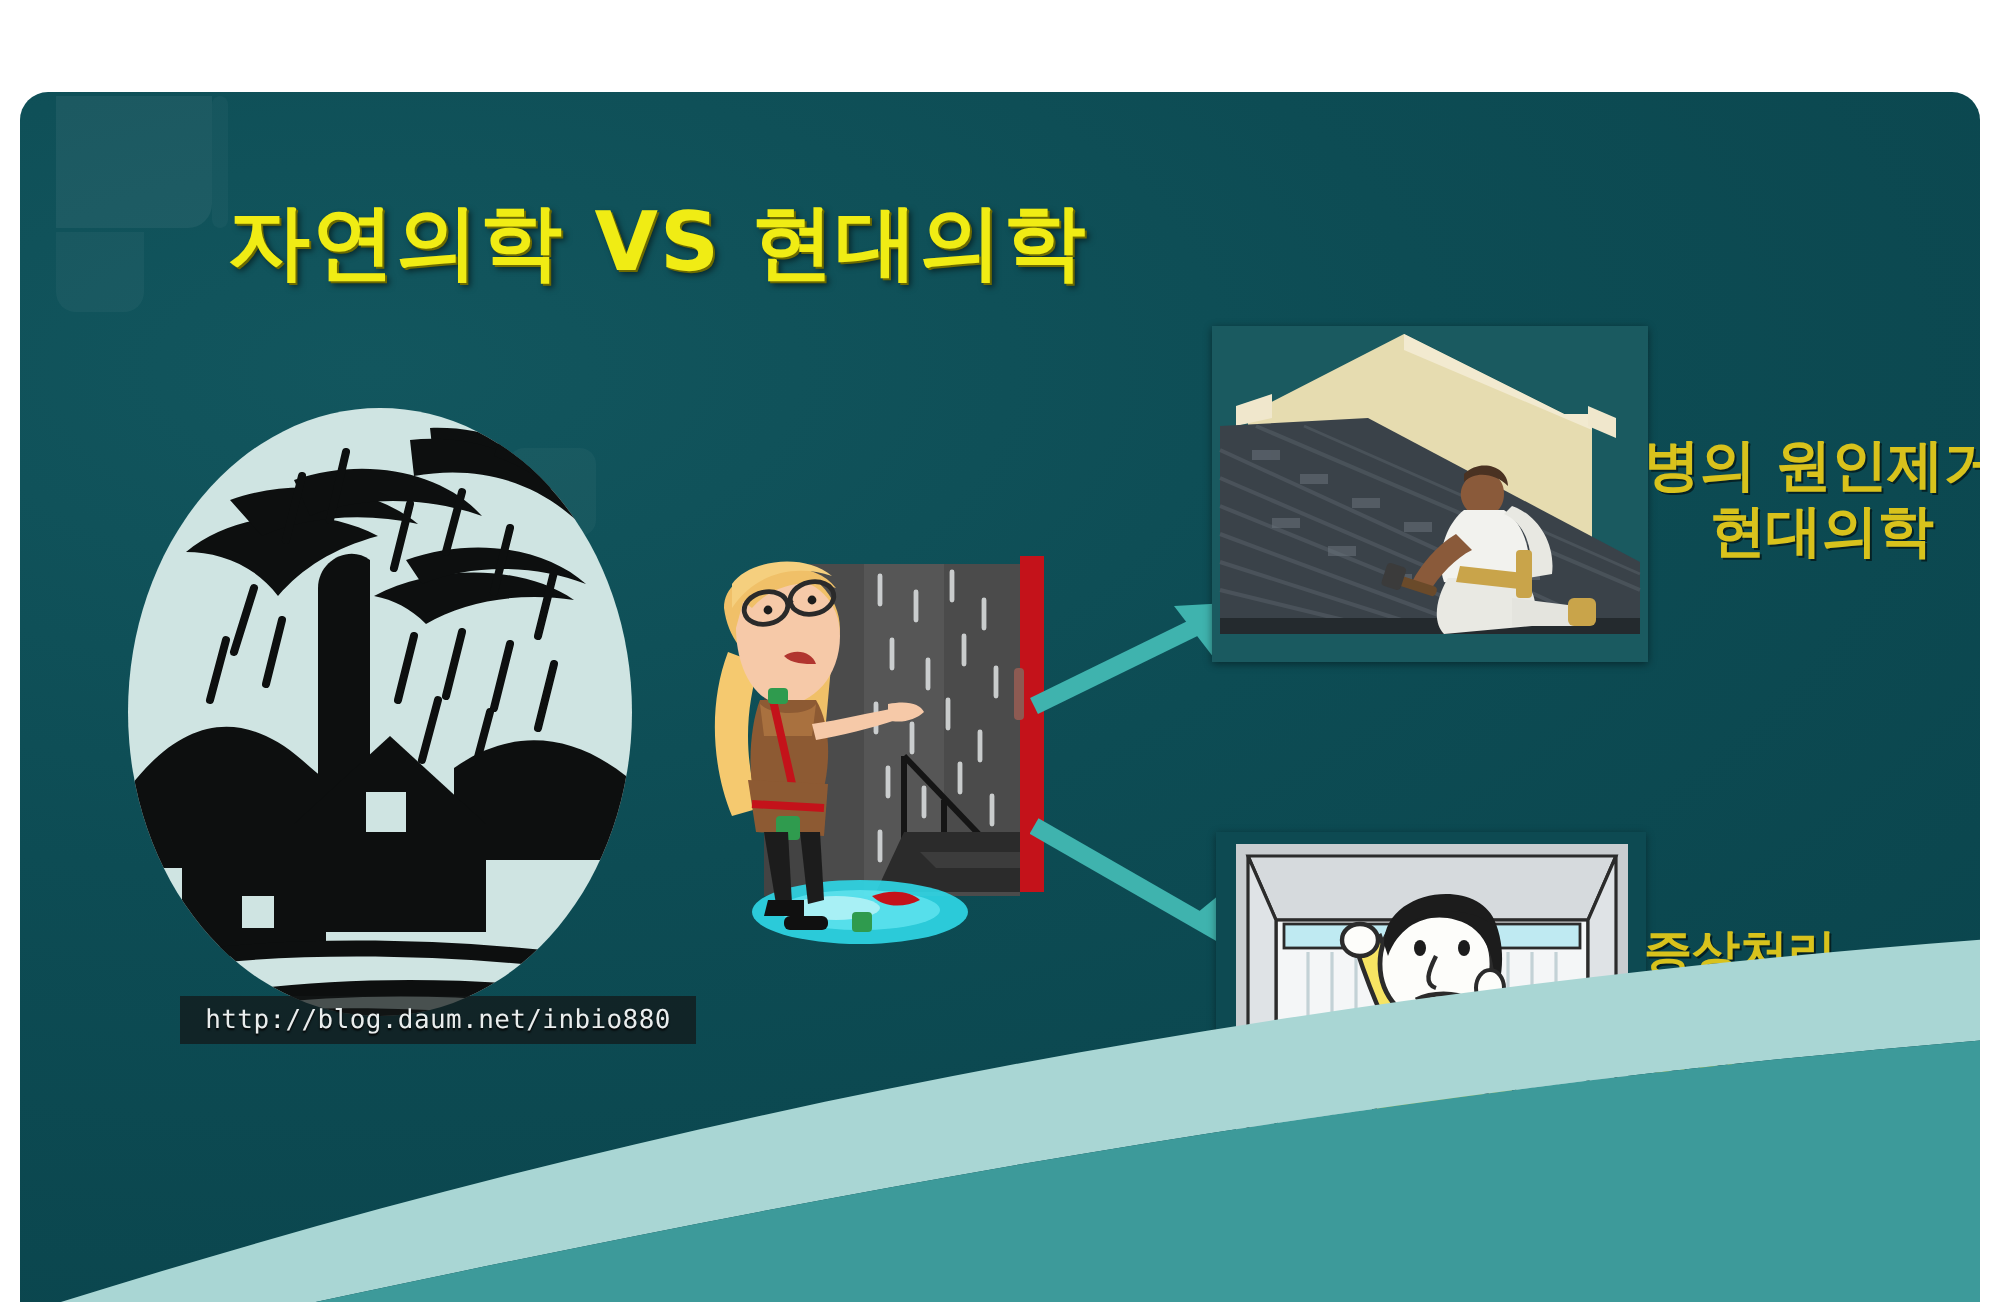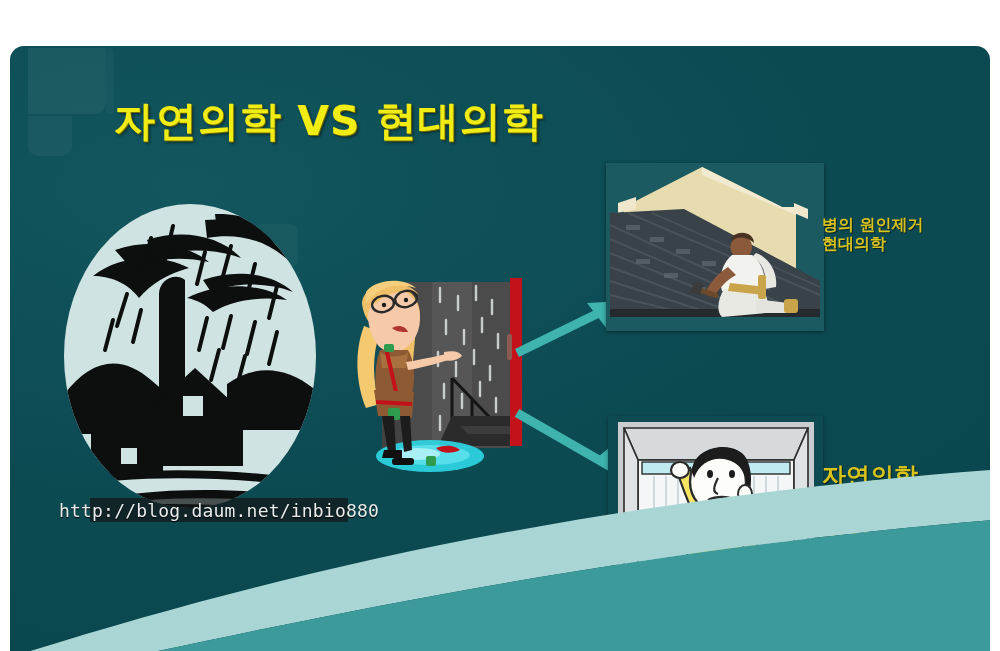--- a/index.html
+++ b/index.html
@@ -40,40 +40,40 @@
   #oval-badge{position:absolute;left:45px;top:152px;width:270px;height:320px;}
 
   
   #watermark{
     position:absolute;left:80px;top:452px;width:258px;height:24px;
     background:rgba(20,22,22,.72);
     display:flex;align-items:center;justify-content:center;
   }
   #watermark span{
     color:#e9eded;font-family:"DejaVu Sans Mono","Liberation Mono",monospace;
-    font-size:18px;letter-spacing:.2px;text-shadow:0 1px 1px #000;
+    font-size:13px;letter-spacing:.2px;text-shadow:0 1px 1px #000;
   }
 
   
   #girl-scene{position:absolute;left:330px;top:228px;width:215px;height:200px;}
 
   
   #arrows{position:absolute;left:505px;top:245px;width:135px;height:190px;}
 
   
   #roof-photo{position:absolute;left:596px;top:117px;width:218px;height:168px;
      box-shadow:0 1px 4px rgba(0,0,0,.45);}
   
   #elevator-photo{position:absolute;left:598px;top:370px;width:215px;height:210px;
      box-shadow:0 1px 4px rgba(0,0,0,.4);}
 
   
   .label-block{position:absolute;color:#d8c21c;font-weight:bold;
      text-shadow:1px 1px 0 rgba(0,0,0,.55);line-height:1.18;}
-  #label-top{left:812px;top:170px;font-size:16px;}
+  #label-top{left:812px;top:170px;font-size:28px;text-align:center;}
   #label-bottom{left:812px;top:416px;font-size:24px;}
   .label-block div{white-space:nowrap;}
 </style>
 </head>
 <body>
 
 <div id="stage">
   <div id="slide">
 
     <div class="dsq s1"></div>
@@ -351,21 +351,21 @@
       <line x1="136" y1="170" x2="186" y2="170" stroke="#2b2b2b" stroke-width="2.2"></line>
       <rect x="154" y="164" width="12" height="8" rx="2" fill="#e0a050" stroke="#2b2b2b" stroke-width="2"></rect>
     </svg>
 
     <div class="label-block" id="label-top">
       <div>병의 원인제거</div>
       <div>현대의학</div>
     </div>
 
     <div class="label-block" id="label-bottom">
-      <div>자연의학</div>
+      <div>증상처리</div>
       <div>수술</div>
       <div>항암</div>
       <div>방사선</div>
     </div>
 
     <svg class="swoosh" viewBox="0 0 1080 230" preserveAspectRatio="none">
       <path d="M0 220 C300 120 640 40 1080 10 L1080 60 C660 92 330 168 40 230 Z" fill="#a9d6d4"></path>
       <path d="M40 230 C330 168 660 92 1080 60 L1080 230 Z" fill="#3d9a9a"></path>
     </svg>
 

